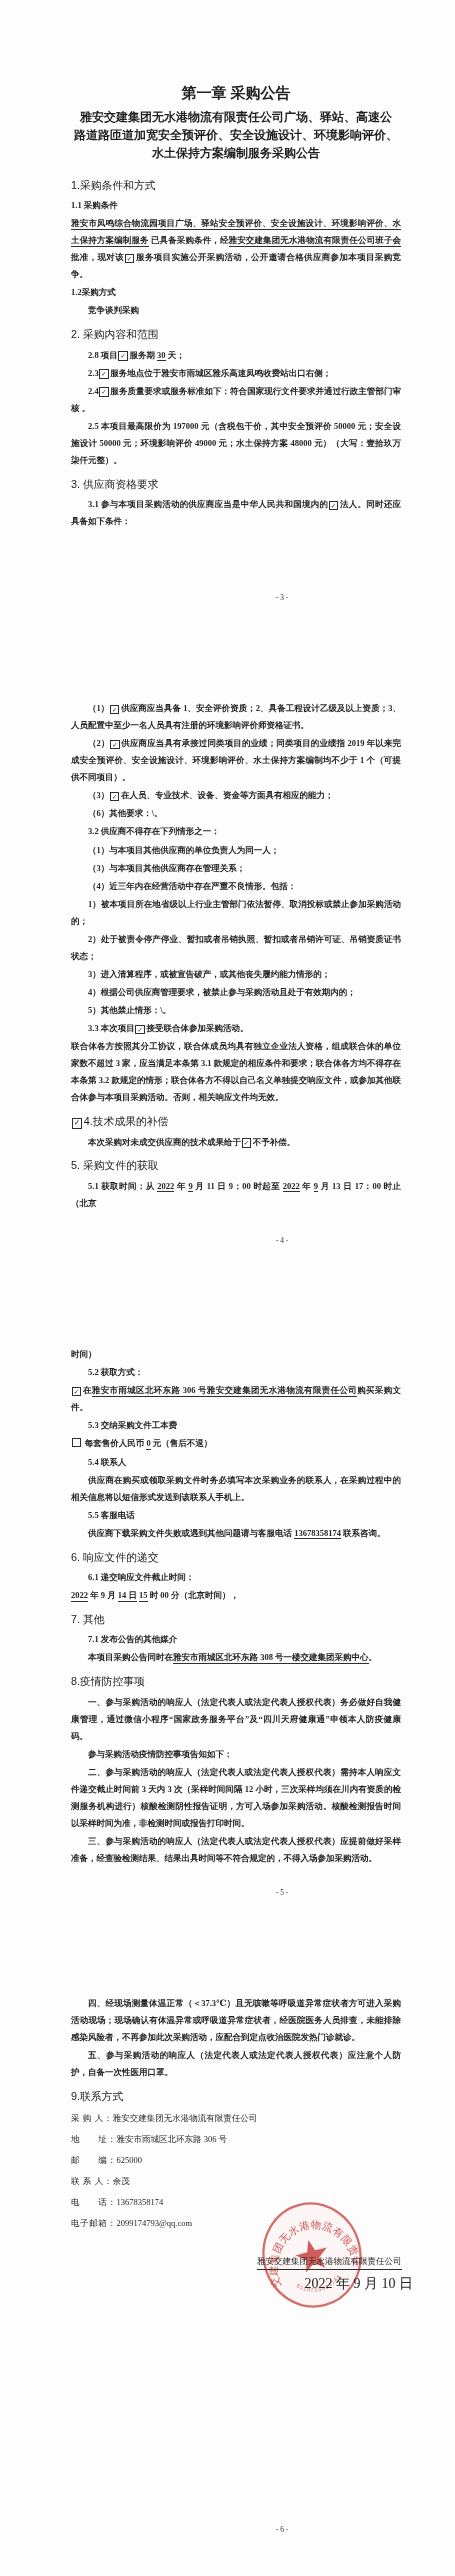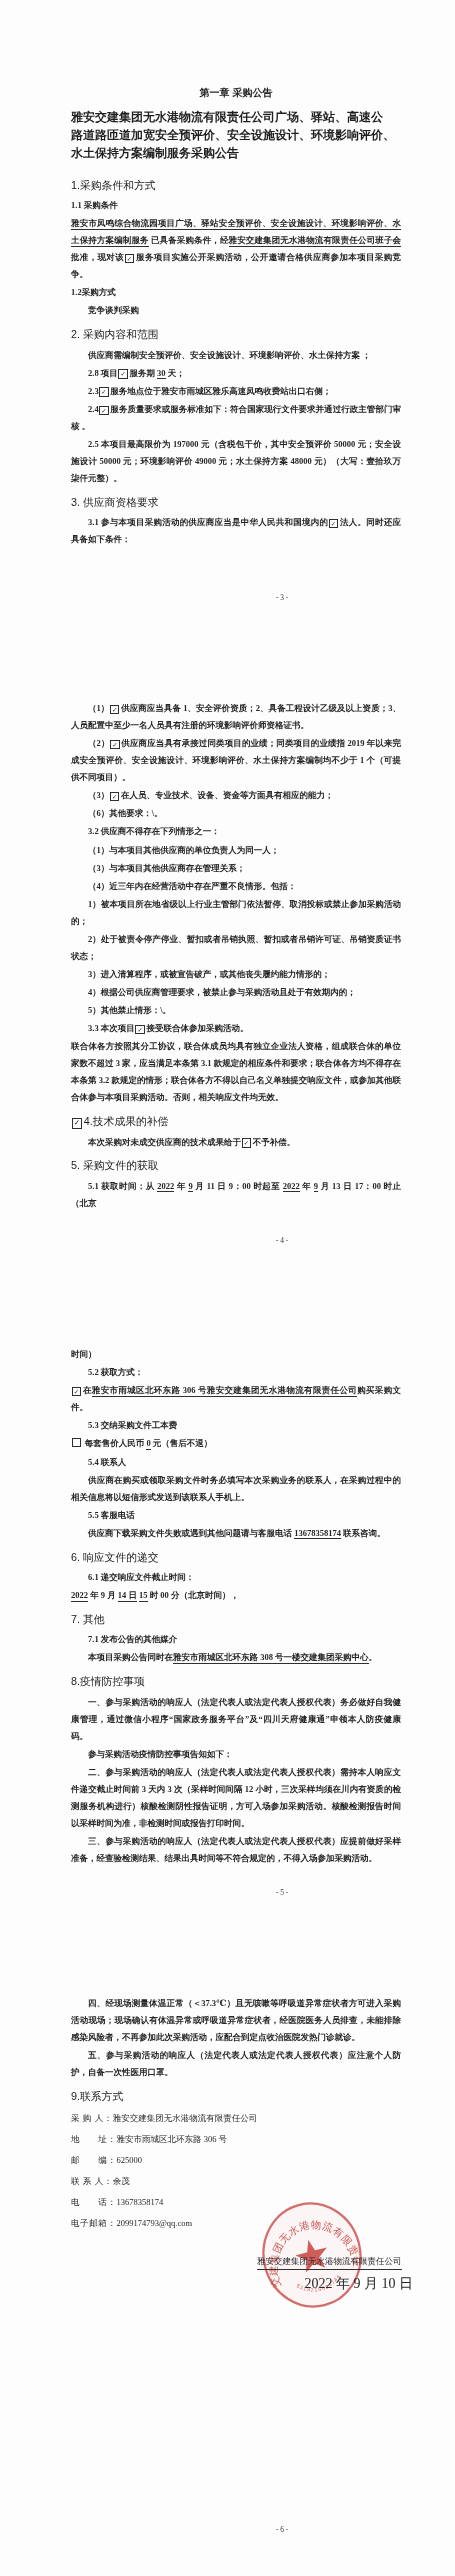--- a/index.html
+++ b/index.html
@@ -5,23 +5,23 @@
   html,body{margin:0;padding:0;background:#ffffff;}
   #doc{width:456px;height:2576px;position:relative;background:#fdfdfd;color:#262626;
        font-family:"Liberation Serif","DejaVu Serif",serif;font-size:8.5px;overflow:hidden;}
   .page{position:relative;box-sizing:border-box;}
   .page-1{height:627px;padding-top:85px;}
   .page-2{height:644px;padding-top:72px;}
   .page-3{height:650px;padding-top:74px;}
   .page-4{height:656px;padding-top:73px;}
   .content{margin-left:71px;width:330px;}
   .chapter{text-align:center;font-family:"Liberation Sans","DejaVu Sans",sans-serif;
-           font-weight:700;font-size:10px;line-height:16px;margin-bottom:6.8px;color:#1f1f1f;}
+           font-weight:700;font-size:15px;line-height:16px;margin-bottom:6.8px;color:#1f1f1f;}
   .title-wrap{margin-bottom:15px;}
-  .title-line{text-align:left;font-family:"Liberation Sans","DejaVu Sans",sans-serif;
+  .title-line{text-align:center;font-family:"Liberation Sans","DejaVu Sans",sans-serif;
               font-weight:700;font-size:12px;line-height:18px;color:#1f1f1f;}
   .h1{font-family:"Liberation Sans","DejaVu Sans",sans-serif;font-weight:400;font-size:10.8px;
       line-height:17px;margin:6.8px 0 3.4px;color:#1c1c1c;}
   .p{line-height:17px;margin:1.1px 0;text-align:justify;font-weight:bold;}
   .ind{text-indent:17px;}
   .u{border-bottom:0.6px solid #2f2f2f;padding-bottom:0.6px;}
   .cb{display:inline-block;width:7.4px;height:7.4px;border:0.6px solid #2f2f2f;line-height:7.4px;
       font-size:6.3px;text-align:center;vertical-align:-0.6px;margin:0 1.7px 0 0.6px;
       font-family:"DejaVu Sans",sans-serif;text-indent:0;}
   .h1 .cb{width:8.5px;height:8.5px;line-height:8.5px;font-size:7.4px;vertical-align:0px;}
@@ -51,21 +51,20 @@
         <div class="title-line">路道路匝道加宽安全预评价、安全设施设计、环境影响评价、</div>
         <div class="title-line">水土保持方案编制服务采购公告</div>
       </div>
       <div class="blocks">
           <div class="h1"><span>1.采购条件和方式</span></div>
           <div class="p"><span>1.1 采购条件</span></div>
           <div class="p"><span class="u">雅安市凤鸣综合物流园项目广场、驿站安全预评价、安全设施设计、环境影响评价、水土保持方案编制服务</span><span> 已具备采购条件，经</span><span class="u">雅安交建集团无水港物流有限责任公司班子会</span><span>批准，现对该</span><span class="cb">✓</span><span>服务项目实施公开采购活动，公开邀请合格供应商参加本项目采购竞争。</span></div>
           <div class="p"><span>1.2采购方式</span></div>
           <div class="p ind"><span>竞争谈判采购</span></div>
           <div class="h1"><span>2. 采购内容和范围</span></div>
-          <div class="p ind"><span>供应商需编制安全预评价、安全设施设计、环境影响评价、水土保持方案 ；</span></div>
           <div class="p ind"><span>2.8 项目</span><span class="cb">✓</span><span>服务期 </span><span class="u">30</span><span> 天；</span></div>
           <div class="p ind"><span>2.3</span><span class="cb">✓</span><span>服务地点位于雅安市雨城区雅乐高速凤鸣收费站出口右侧；</span></div>
           <div class="p ind"><span>2.4</span><span class="cb">✓</span><span>服务质量要求或服务标准如下：符合国家现行文件要求并通过行政主管部门审核 。</span></div>
           <div class="p ind"><span>2.5 本项目最高限价为 197000 元（含税包干价，其中安全预评价 50000 元；安全设施设计 50000 元；环境影响评价 49000 元；水土保持方案 48000 元）（大写：壹拾玖万柒仟元整）。</span></div>
           <div class="h1"><span>3. 供应商资格要求</span></div>
           <div class="p ind"><span>3.1 参与本项目采购活动的供应商应当是中华人民共和国境内的</span><span class="cb">✓</span><span>法人。同时还应具备如下条件：</span></div>
         </div>
     </div>
     <div class="pfoot">- 3 -</div>
   </div>

